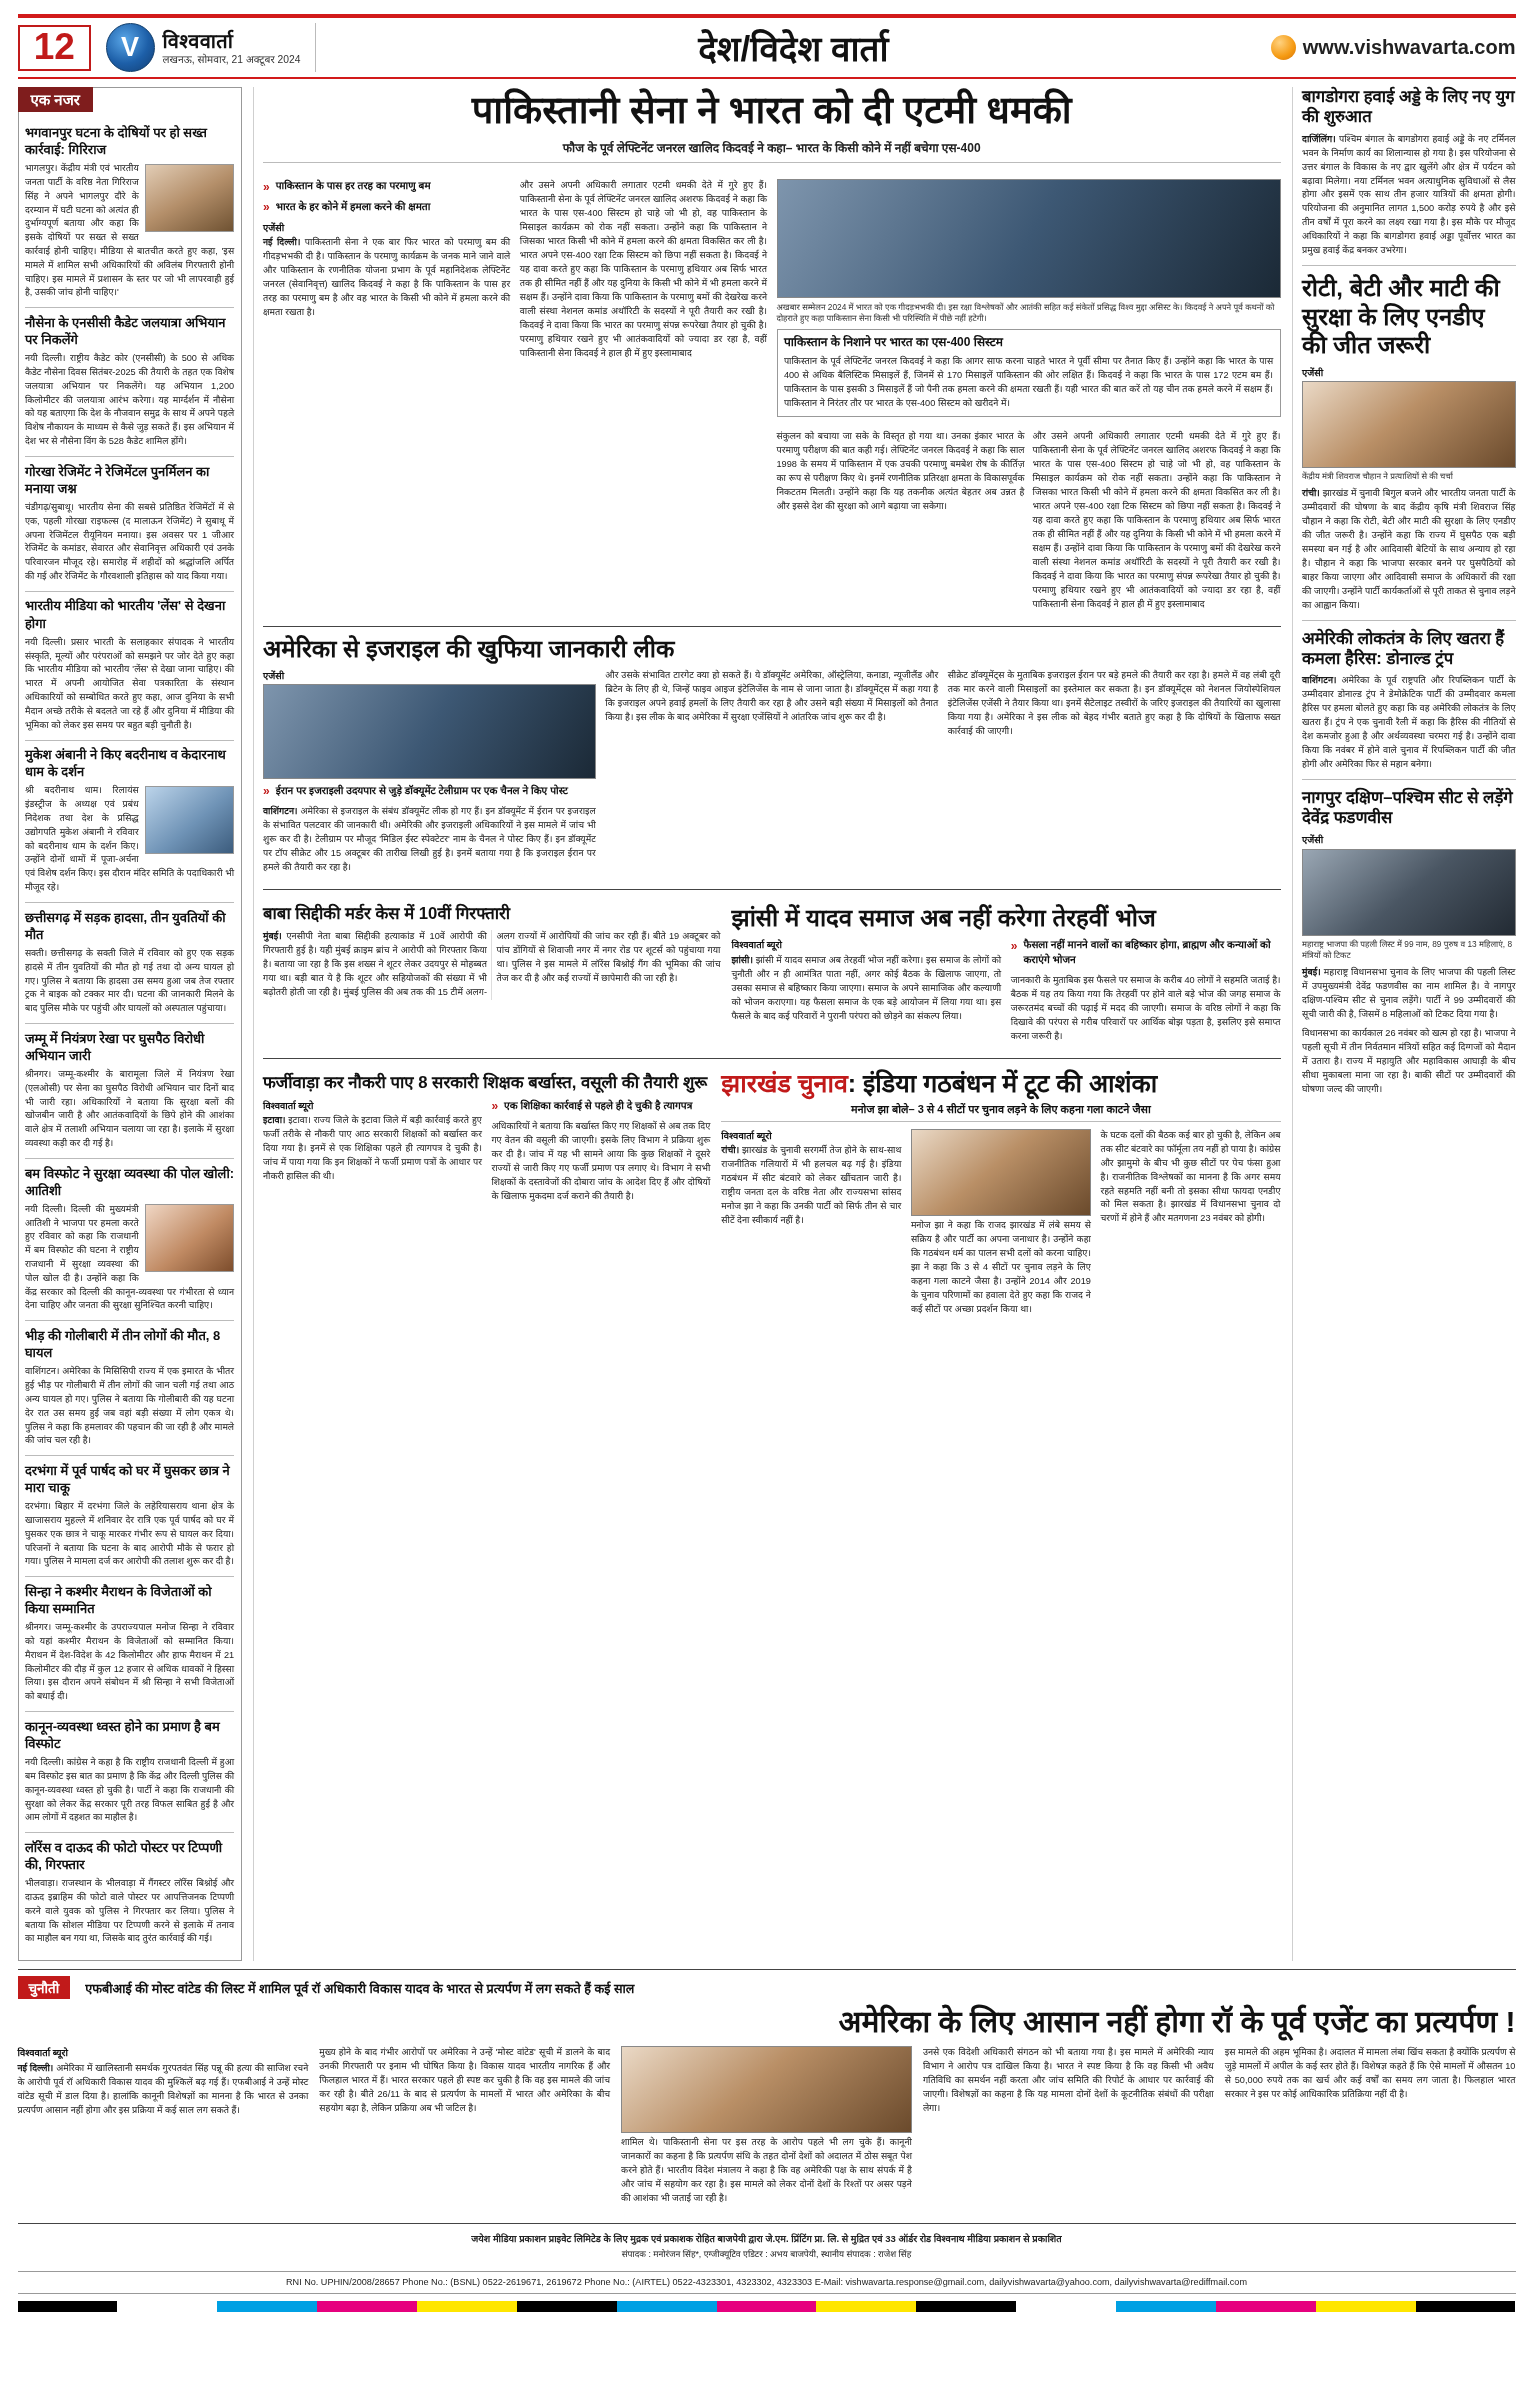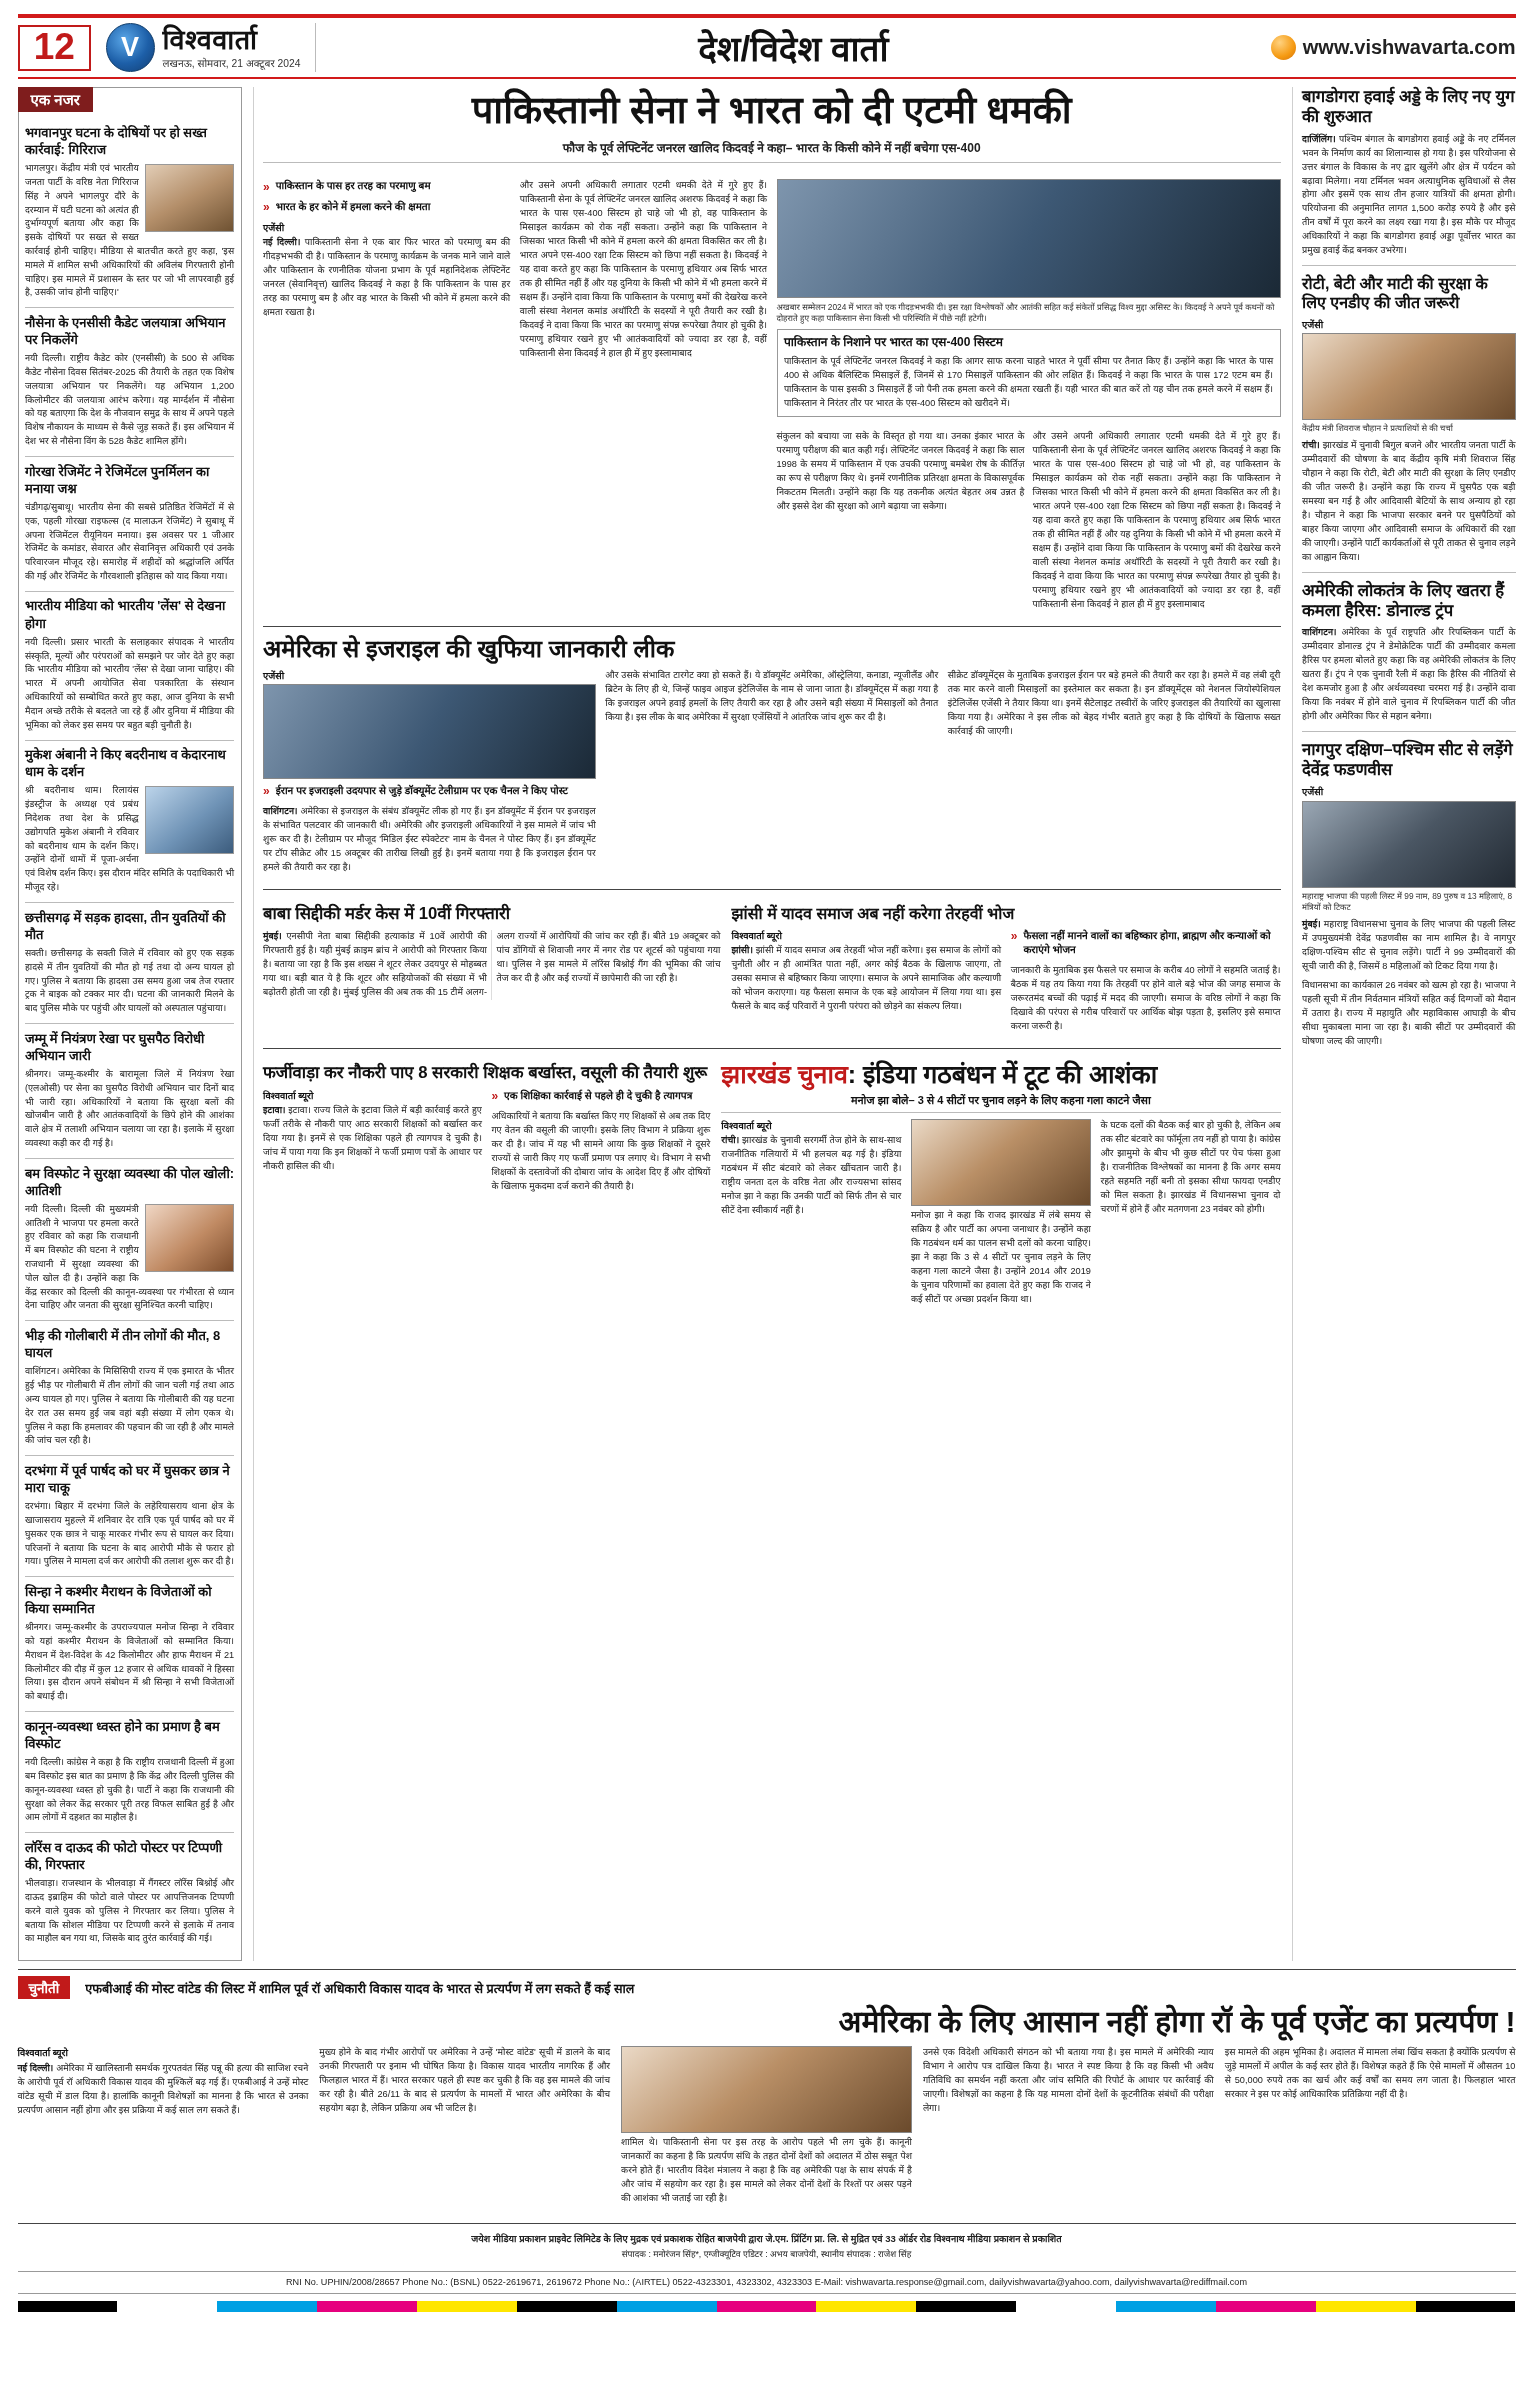--- a/index.html
+++ b/index.html
@@ -38,21 +38,21 @@
   }
   .logo-block { display:flex; align-items:center; gap:8px; padding-right:14.3px; border-right:1.6px solid #bbb; }
   .logo-mark {
     width: 49px; height: 49px; border-radius: 50%;
     background: radial-gradient(circle at 38% 34%, #5aa7e8 0%, #1d5fa8 55%, #123e73 100%);
     display:flex; align-items:center; justify-content:center;
     color:#fff; font-weight:bold; font-size:27px;
     border: 1.6px solid #0e3c6b;
   }
   .logo-text { line-height:1.1; }
-  .logo-title { font-size: 27px; font-weight: bold; color:#111; letter-spacing:0.4px; }
+  .logo-title { font-size: 20px; font-weight: bold; color:#111; letter-spacing:0.4px; }
   .logo-sub { font-size: 10.3px; color:#333; margin-top:2.4px; }
   .masthead-center {
     flex:1; text-align:center; font-size:35px; font-weight:bold; color:#111;
   }
   .masthead-right {
     display:flex; align-items:center; gap:6.4px; font-size:20px; font-weight:bold; color:#222;
   }
   .globe-icon {
     width:25.4px; height:25.4px; border-radius:50%;
     background: radial-gradient(circle at 35% 30%, #ffd27f 0%, #f59a12 60%, #d2700a 100%);
@@ -123,21 +123,21 @@
   .cap { font-size:8.3px; line-height:1.35; color:#333; margin:0 0 4.8px 0; }
 
   .boxed {
     border:0.8px solid #999; padding:5.6px 6.4px; margin-bottom:7.2px;
   }
   .boxed h4 { margin:0 0 4px 0; font-size:12px; font-weight:bold; line-height:1.3; }
 
   .sec-head {
     font-size: 24px; font-weight:bold; line-height:1.2; margin:8px 0 5.6px 0; color:#111;
   }
-  .sec-head.sm { font-size:16px; }
+  .sec-head.sm { font-size:24px; }
   .sec-head.xs { font-size:16.7px; }
   .hr { border-top:1.6px solid #444; margin:8px 0 6.4px 0; }
   .hr-thin { border-top:0.8px solid #bbb; margin:6.4px 0; }
 
   .cols2 { column-count:2; column-gap:9.5px; column-rule:0.8px solid #ddd; }
 
   .redtag {
     display:inline-block; background:#c11a1a; color:#fff; font-size:13.5px; font-weight:bold;
     padding:2.4px 11px; margin-right:7px;
   }

